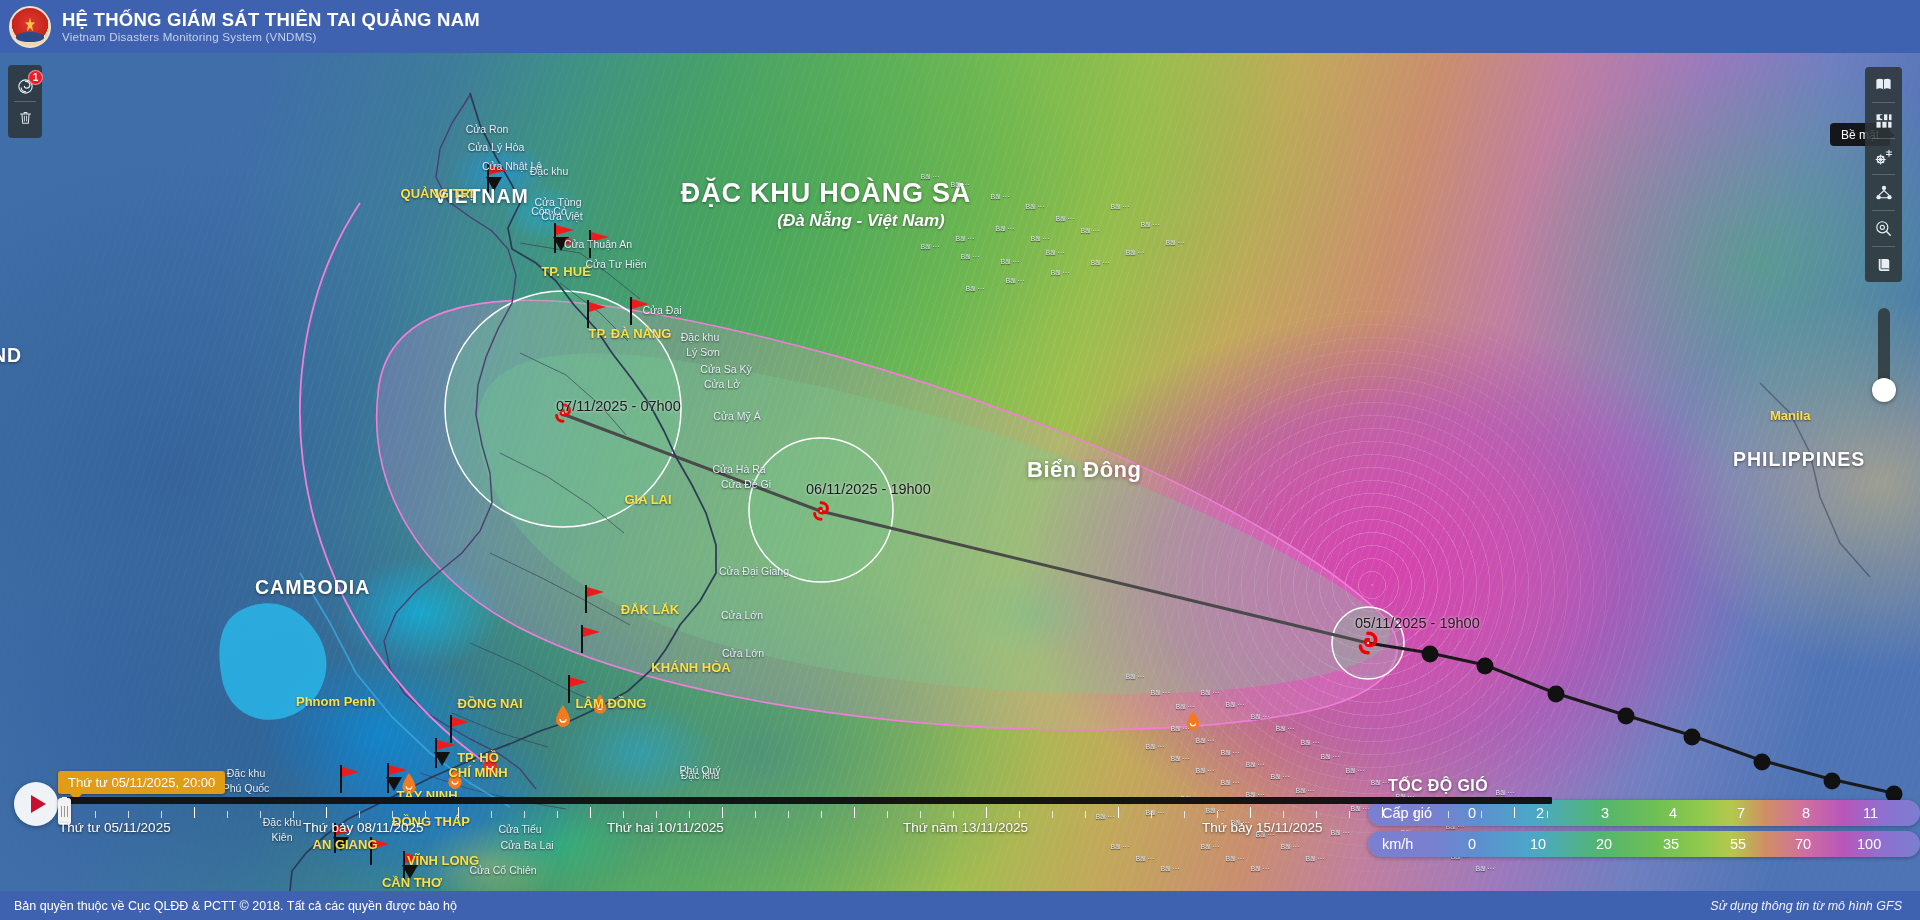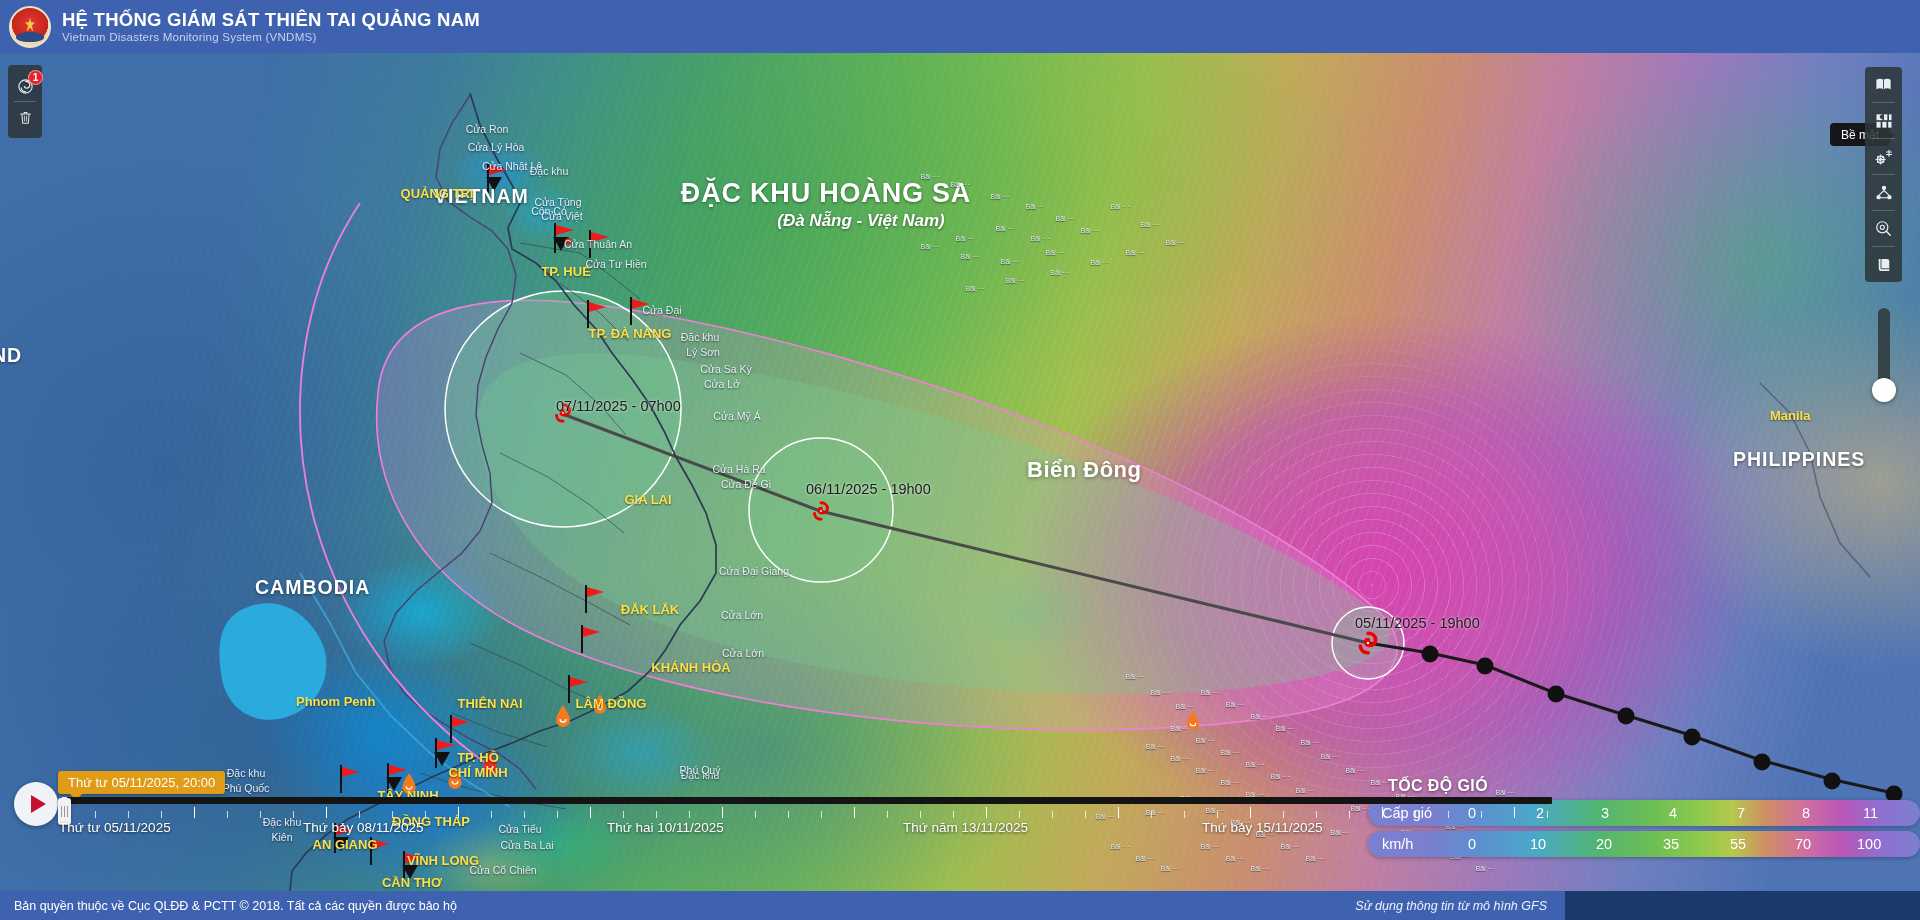--- a/index.html
+++ b/index.html
@@ -243,21 +243,21 @@
   .tl-handle::before { content: ""; width: 1px; height: 11px; background: #999; box-shadow: 3px 0 0 #999, -3px 0 0 #999; }
   .tl-ticks { position: absolute; left: 62px; bottom: 44px; width: 1490px; height: 10px; }
   .tl-tick { position: absolute; bottom: 0; width: 1px; height: 7px; background: rgba(255,255,255,.75); }
   .tl-tick.maj { height: 11px; background: #fff; }
   .tl-dates { position: absolute; left: 0; bottom: 22px; width: 1560px; height: 20px; text-align: center; }
   .tl-date { position: absolute; font-size: 13.5px; color: #ffffff; white-space: nowrap;
              text-shadow: 0 1px 3px rgba(0,0,0,.65); }
 
   
   .footer {
-    position: absolute; left: 0; bottom: 0; width: 1565px; height: 29px;
+    position: absolute; left: 0; bottom: 0; width: 1920px; height: 29px;
     background: #3f62b0; display: flex; align-items: center; z-index: 60;
   }
   .footer .fl { font-size: 12.5px; color: #fff; padding-left: 14px; }
   .footer .fr { font-size: 12.5px; color: #eef2fb; margin-left: auto; padding-right: 18px; font-style: italic; }
 </style>
 </head>
 <body>
 
 <div id="app">
 
@@ -464,24 +464,24 @@
       <div class="mlabel prov" style="left:296px; top:641px;">Phnom Penh</div>
 
       <div id="province-labels">
           <div class="mlabel prov ctr" style="left: 437px; top: 133px;">QUẢNG TRỊ</div>
           <div class="mlabel prov ctr" style="left: 566px; top: 211px;">TP. HUẾ</div>
           <div class="mlabel prov ctr" style="left: 630px; top: 273px; text-align: right;">TP. ĐÀ NẴNG</div>
           <div class="mlabel prov ctr" style="left: 648px; top: 439px;">GIA LAI</div>
           <div class="mlabel prov ctr" style="left: 650px; top: 549px;">ĐẮK LẮK</div>
           <div class="mlabel prov ctr" style="left: 691px; top: 607px;">KHÁNH HÒA</div>
           <div class="mlabel prov ctr" style="left: 611px; top: 643px;">LÂM ĐỒNG</div>
-          <div class="mlabel prov ctr" style="left: 490px; top: 643px;">THIÊN NAI</div>
+          <div class="mlabel prov ctr" style="left: 490px; top: 643px;">ĐỒNG NAI</div>
           <div class="mlabel prov ctr" style="left: 478px; top: 697px;">TP. HỒ</div>
           <div class="mlabel prov ctr" style="left: 478px; top: 712px;">CHÍ MINH</div>
-          <div class="mlabel prov ctr" style="left: 408px; top: 735px;">TÂY NINH</div>
+          <div class="mlabel prov ctr" style="left: 427px; top: 735px;">TÂY NINH</div>
           <div class="mlabel prov ctr" style="left: 431px; top: 761px;">ĐỒNG THÁP</div>
           <div class="mlabel prov ctr" style="left: 345px; top: 784px;">AN GIANG</div>
           <div class="mlabel prov ctr" style="left: 443px; top: 800px;">VĨNH LONG</div>
           <div class="mlabel prov ctr" style="left: 412px; top: 822px;">CẦN THƠ</div>
         </div>
       <div id="coast-labels">
           <div class="mlabel small ctr" style="left: 487px; top: 70px;">Cửa Ron</div>
           <div class="mlabel small ctr" style="left: 496px; top: 88px;">Cửa Lý Hòa</div>
           <div class="mlabel small ctr" style="left: 512px; top: 107px;">Cửa Nhật Lệ</div>
           <div class="mlabel small ctr" style="left: 549px; top: 112px;">Đặc khu</div>

